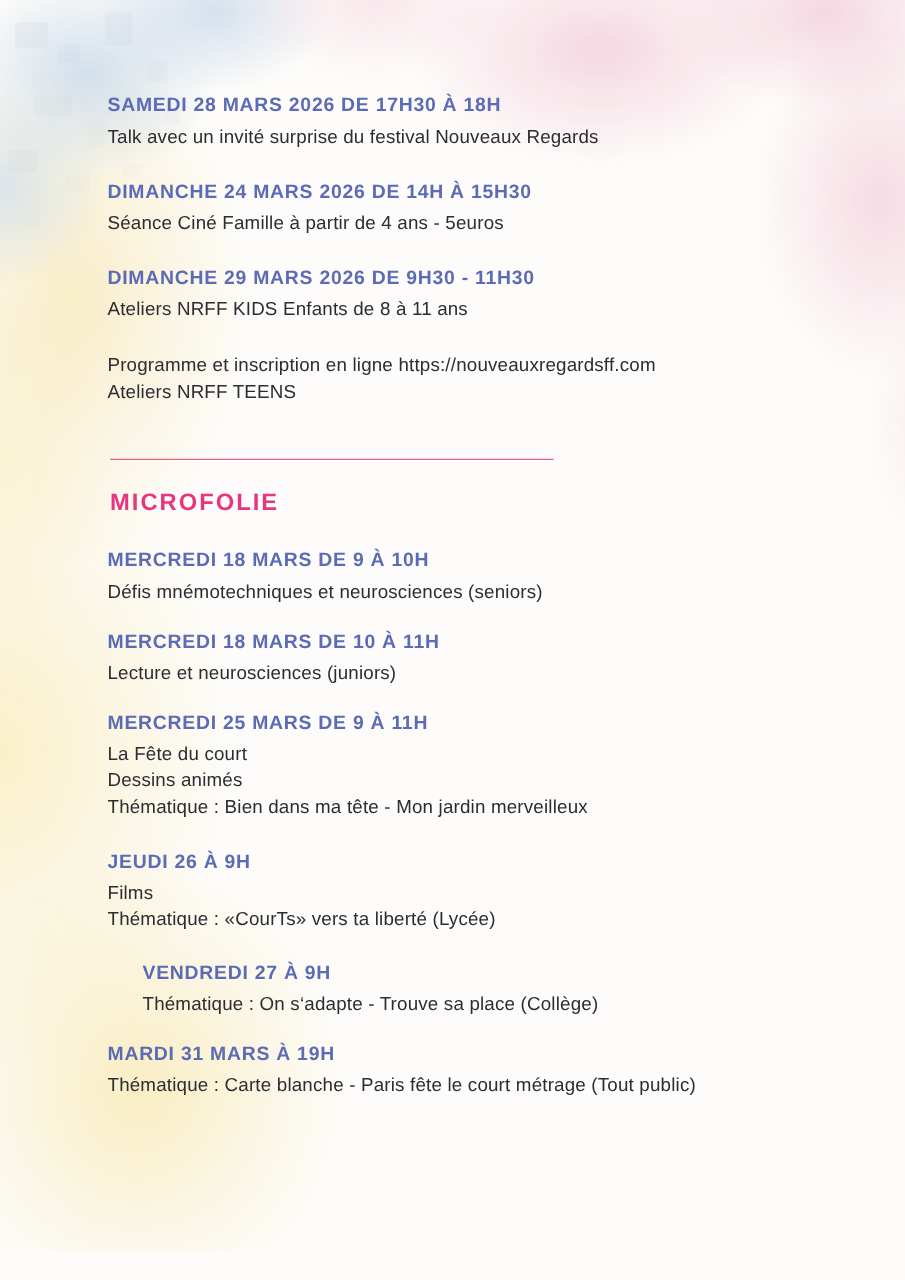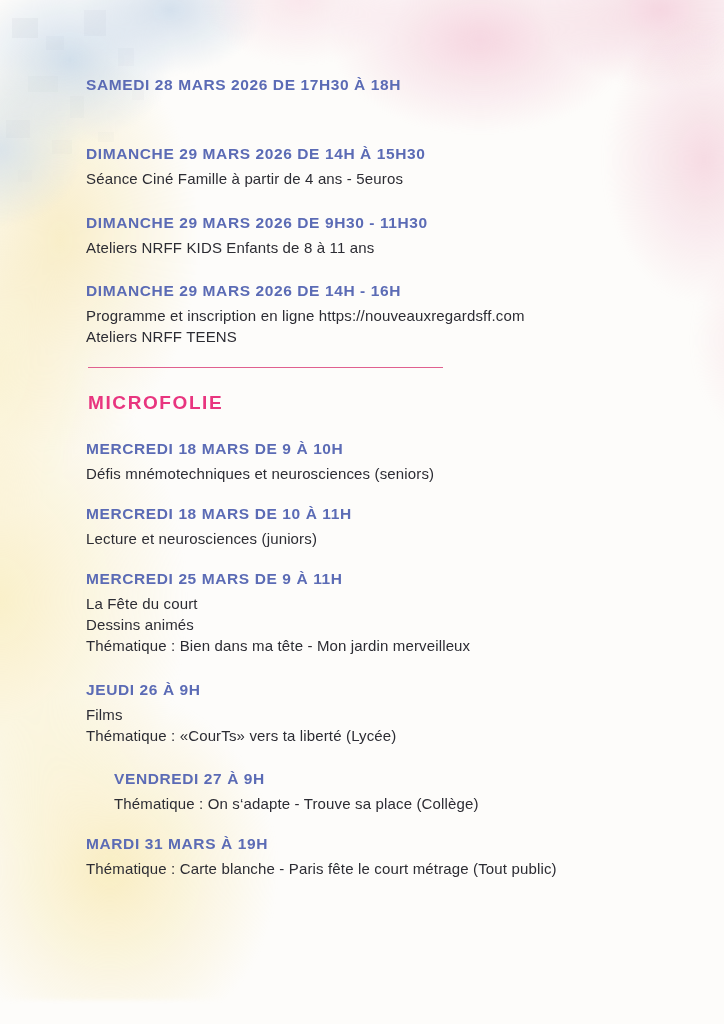--- a/index.html
+++ b/index.html
@@ -175,34 +175,34 @@
       <div class="speck" style="left:52px;  top:140px; width:20px; height:14px; opacity:.20;"></div>
       <div class="speck" style="left:98px;  top:132px; width:16px; height:10px; opacity:.18;"></div>
       <div class="speck" style="left:18px;  top:170px; width:14px; height:12px; opacity:.15;"></div>
     </div>
   </div>
 
   <div class="content">
 
     <div class="block" style="top:76px;">
       <p class="evt-date">SAMEDI 28 MARS 2026 DE 17H30 À 18H</p>
+      <p class="evt-line">Talk avec un invité surprise du festival Nouveaux Regards</p>
     </div>
 
     <div class="block" style="top:145px;">
-      <p class="evt-date">DIMANCHE 29 MARS 2026 DE 14H À 15H30</p>
+      <p class="evt-date">DIMANCHE 24 MARS 2026 DE 14H À 15H30</p>
       <p class="evt-line">Séance Ciné Famille à partir de 4 ans - 5euros</p>
     </div>
 
     <div class="block" style="top:214px;">
       <p class="evt-date">DIMANCHE 29 MARS 2026 DE 9H30 - 11H30</p>
       <p class="evt-line">Ateliers NRFF KIDS Enfants de 8 à 11 ans</p>
     </div>
 
     <div class="block" style="top:282px;">
-      <p class="evt-date">DIMANCHE 29 MARS 2026 DE 14H - 16H</p>
       <p class="evt-line">Programme et inscription en ligne https://nouveauxregardsff.com</p>
       <p class="evt-line">Ateliers NRFF TEENS</p>
     </div>
 
     <div class="rule"></div>
 
     <div class="section-title">MICROFOLIE</div>
 
     <div class="block" style="top:440px;">
       <p class="sec-date">MERCREDI  18 MARS DE 9 À 10H</p>

